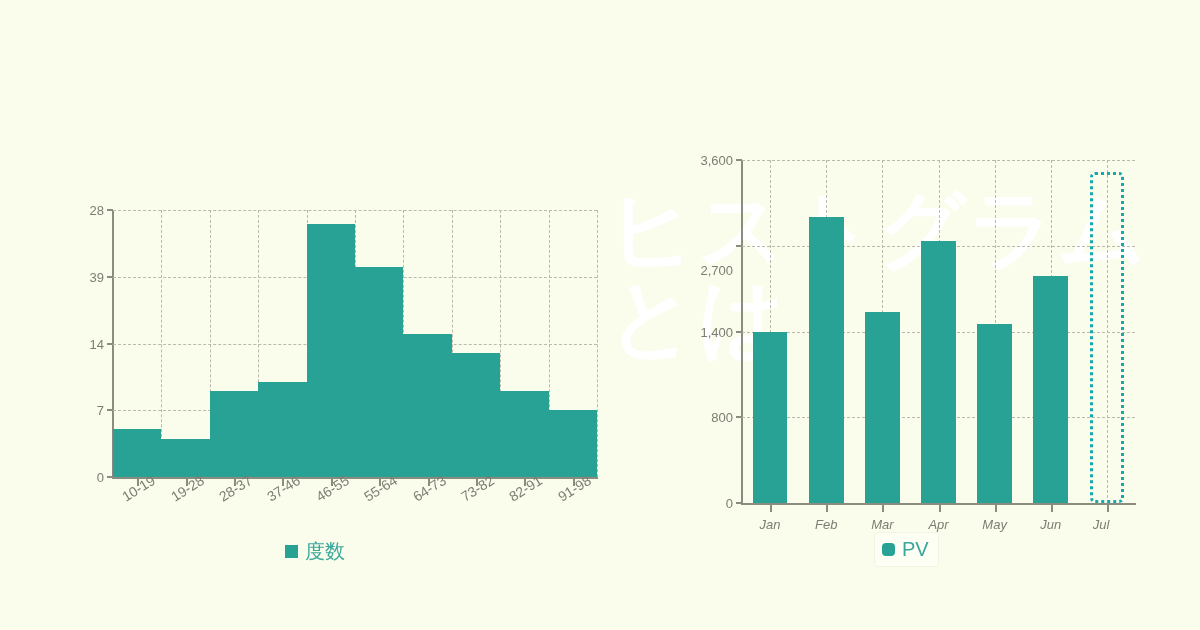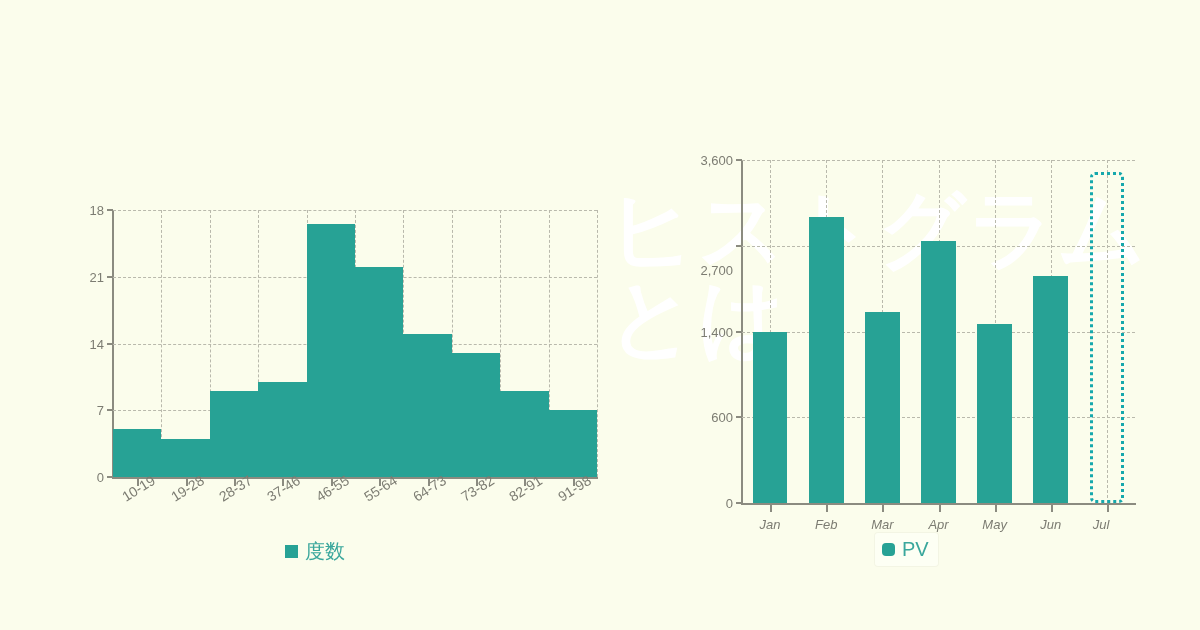--- a/index.html
+++ b/index.html
@@ -189,24 +189,24 @@
         <div class="ytick-mark" style="top: 267px;"></div>
         <div class="ytick-label" style="top: 267px;">0</div>
         <div class="gridline-h" style="top: 200.25px; width: 484px;"></div>
         <div class="ytick-mark" style="top: 200.25px;"></div>
         <div class="ytick-label" style="top: 200.25px;">7</div>
         <div class="gridline-h" style="top: 133.5px; width: 484px;"></div>
         <div class="ytick-mark" style="top: 133.5px;"></div>
         <div class="ytick-label" style="top: 133.5px; margin-left: 27px;">14</div>
         <div class="gridline-h" style="top: 66.75px; width: 484px;"></div>
         <div class="ytick-mark" style="top: 66.75px;"></div>
-        <div class="ytick-label" style="top: 66.75px;">21</div>
+        <div class="ytick-label" style="top: 66.75px;">39</div>
         <div class="gridline-h" style="top: 0px; width: 484px;"></div>
         <div class="ytick-mark" style="top: 0px;"></div>
-        <div class="ytick-label" style="top: 0px;">18</div>
+        <div class="ytick-label" style="top: 0px;">28</div>
         <div class="gridline-v" style="left: 48.4px; height: 267px;"></div>
         <div class="bar" style="left: 0px; width: 48.4px; height: 47.6786px;"></div>
         <div class="xtick-mark" style="left: 24.2px; top: 269px;"></div>
         <div class="xtick-rot" style="left: 6.2px; top: 281px;">10-19</div>
         <div class="gridline-v" style="left: 96.8px; height: 267px;"></div>
         <div class="bar" style="left: 48.4px; width: 48.4px; height: 38.1429px;"></div>
         <div class="xtick-mark" style="left: 72.6px; top: 269px;"></div>
         <div class="xtick-rot" style="left: 54.6px; top: 281px;">19-28</div>
         <div class="gridline-v" style="left: 145.2px; height: 267px;"></div>
         <div class="bar" style="left: 96.8px; width: 48.4px; height: 85.8214px;"></div>
@@ -249,21 +249,21 @@
 
 
   <div class="panel" id="bar-panel">
     <div class="plot" id="bar-plot" style="left: 122px; top: 160px; width: 393px; height: 343px;">
         <div class="axis-line axis-y" style="left: -1px; top: 0px; height: 345px;"></div>
         <div class="axis-line axis-x" style="left: -1px; top: 343px; width: 395px;"></div>
         <div class="ytick-mark" style="top: 343px;"></div>
         <div class="ytick-label" style="top: 343px;">0</div>
         <div class="gridline-h" style="top: 257.25px; width: 393px;"></div>
         <div class="ytick-mark" style="top: 257.25px;"></div>
-        <div class="ytick-label" style="top: 257.25px;">600</div>
+        <div class="ytick-label" style="top: 257.25px;">800</div>
         <div class="gridline-h" style="top: 171.5px; width: 393px;"></div>
         <div class="ytick-mark" style="top: 171.5px;"></div>
         <div class="ytick-label" style="top: 171.5px;">1,400</div>
         <div class="gridline-h" style="top: 85.75px; width: 393px;"></div>
         <div class="ytick-mark" style="top: 85.75px;"></div>
         <div class="ytick-label" style="top: 82px; margin-top: 28px;">2,700</div>
         <div class="gridline-h" style="top: 0px; width: 393px;"></div>
         <div class="ytick-mark" style="top: 0px;"></div>
         <div class="ytick-label" style="top: 0px;">3,600</div>
         <div class="gridline-v" style="left: 28.0714px; height: 343px;"></div>

